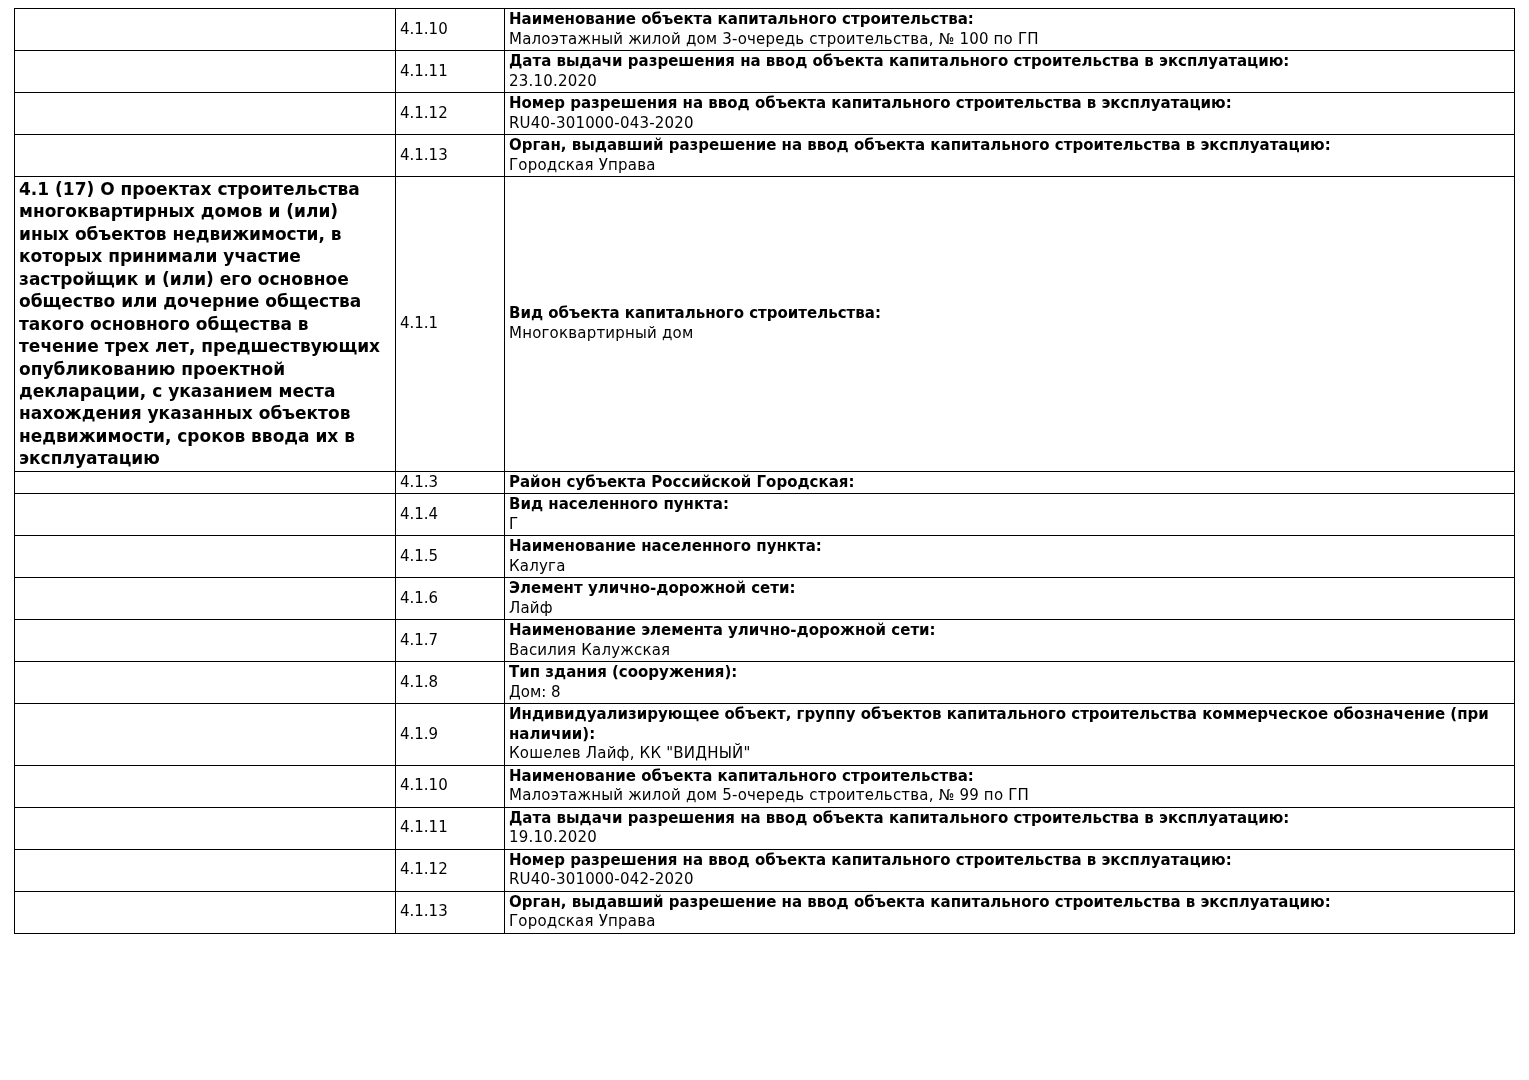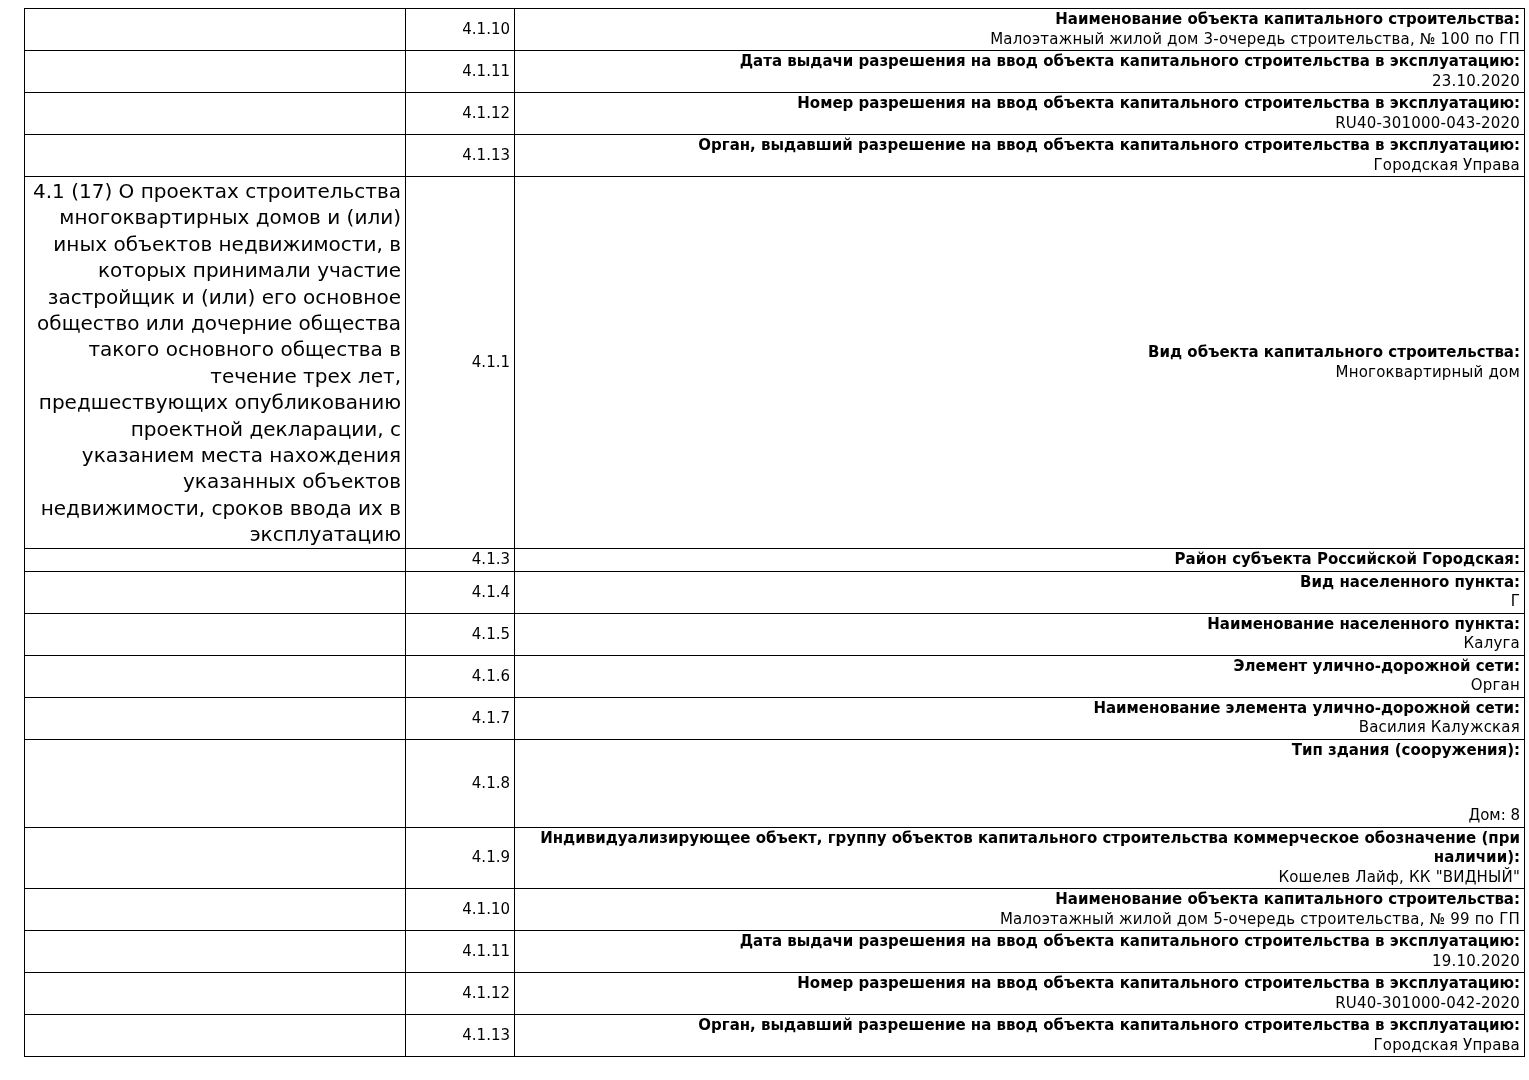--- a/index.html
+++ b/index.html
@@ -8,23 +8,22 @@
     background: #ffffff;
   }
   body {
     width: 1529px;
     height: 1080px;
     font-family: "DejaVu Sans", "Liberation Sans", sans-serif;
     color: #000000;
     box-sizing: border-box;
   }
   .page {
-    padding: 8px 24px;
+    padding: 8px 14px;
     box-sizing: border-box;
-    text-align: right;
   }
   table.decl {
     border-collapse: collapse;
     width: 1501px;
     table-layout: fixed;
   }
   table.decl td {
     border: 1px solid #000000;
     padding: 1px 4px;
     font-size: 15px;
@@ -37,34 +36,34 @@
     vertical-align: top;
   }
   td.code-cell {
     width: 100px;
     vertical-align: middle;
   }
   td.content-cell {
     vertical-align: middle;
   }
   .note {
-    font-size: 20px;
+    font-size: 17px;
     line-height: 1.32;
+    font-weight: bold;
   }
   .label {
     font-weight: bold;
   }
   .value {
     font-weight: normal;
     letter-spacing: 0.2px;
   }
   .value.plain {
     font-weight: normal;
     letter-spacing: 0;
-    margin-top: 46px;
   }
 </style>
 </head>
 <body>
 
 <div class="page">
   <table class="decl">
     <tbody id="table-body">
   <tr>
     <td class="note-cell">
@@ -155,21 +154,21 @@
     </td>
   </tr>
 
   <tr>
     <td class="note-cell">
       <div class="note"></div>
     </td>
     <td class="code-cell">4.1.6</td>
     <td class="content-cell">
       <div class="label">Элемент улично-дорожной сети:</div>
-      <div class="value">Орган</div>
+      <div class="value">Лайф</div>
     </td>
   </tr>
 
   <tr>
     <td class="note-cell">
       <div class="note"></div>
     </td>
     <td class="code-cell">4.1.7</td>
     <td class="content-cell">
       <div class="label">Наименование элемента улично-дорожной сети:</div>

